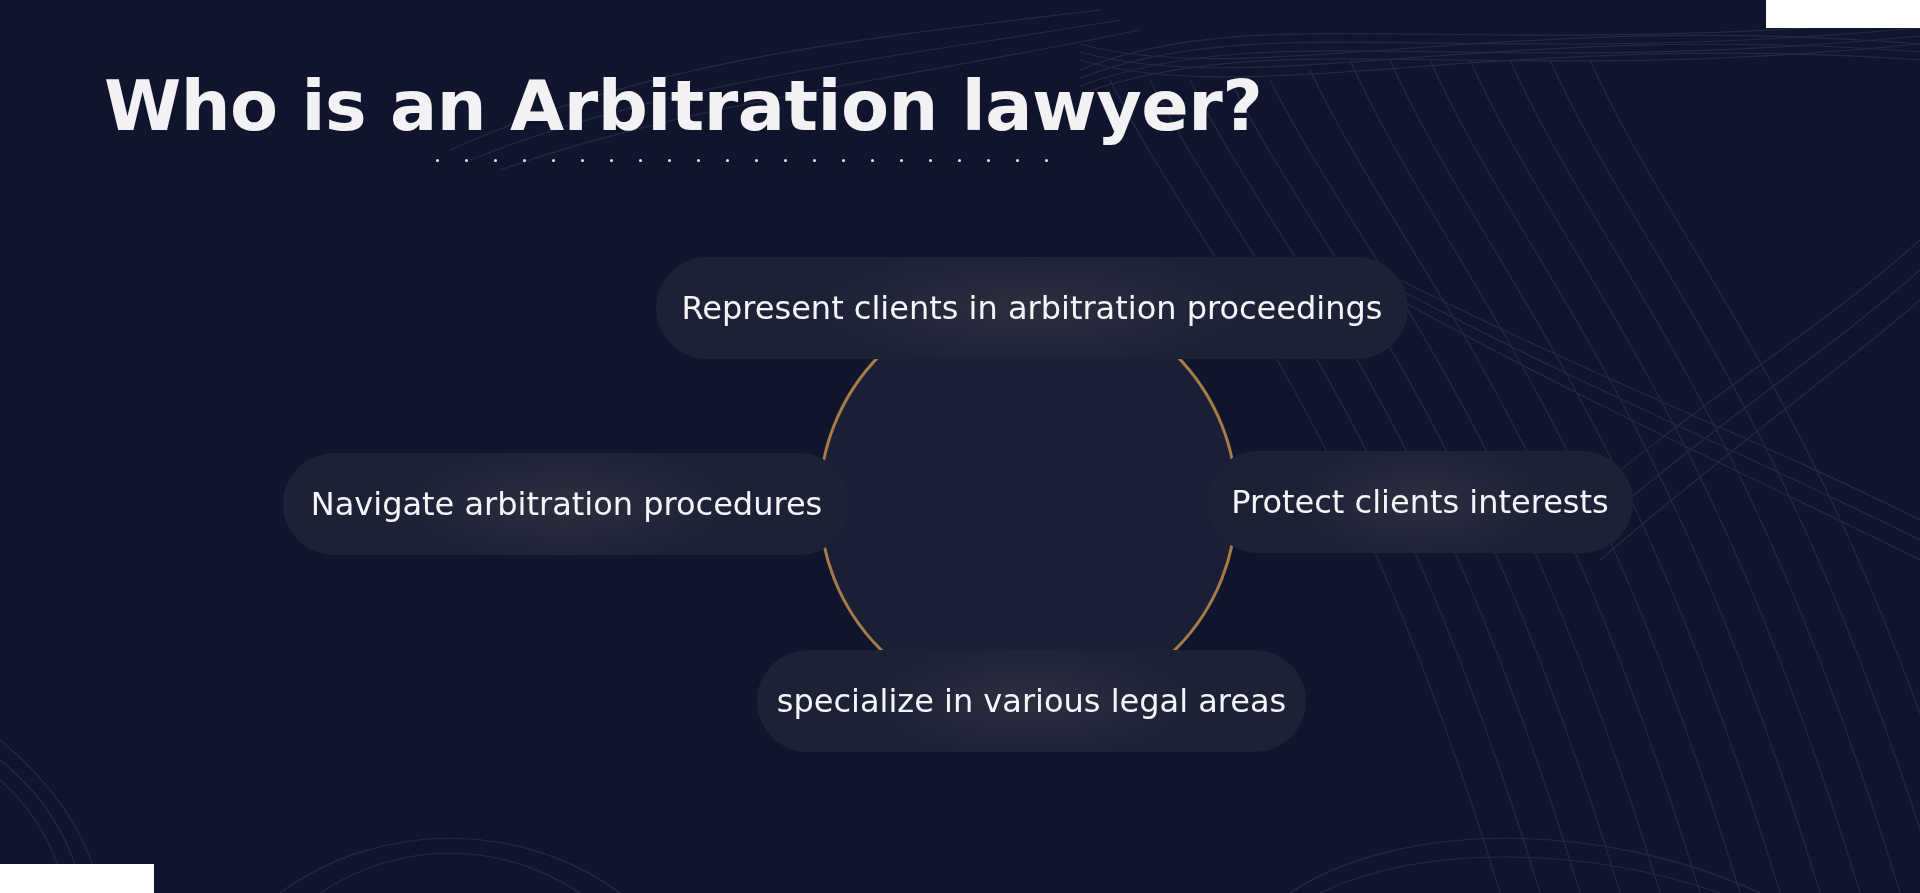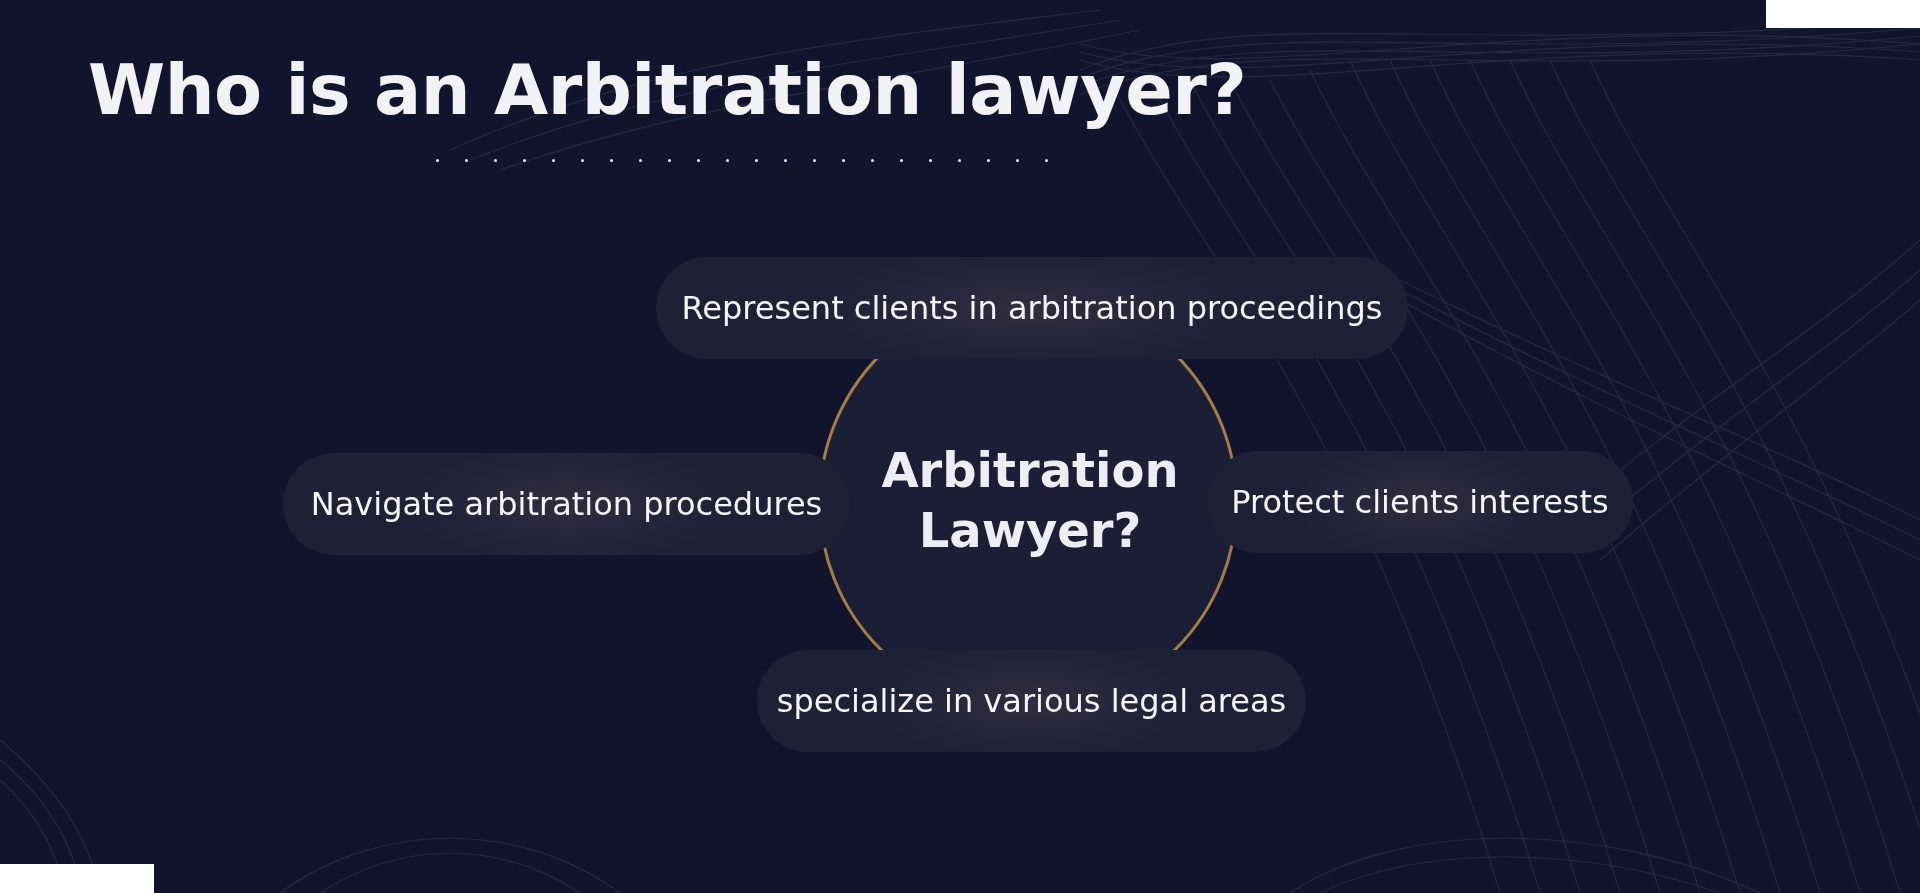--- a/index.html
+++ b/index.html
@@ -27,21 +27,21 @@
       position: absolute;
       background: #ffffff;
     }
     .corner-tr { left: 1766px; top: 0; width: 154px; height: 28px; }
     .corner-bl { left: 0; top: 864px; width: 154px; height: 29px; }
 
     .title {
       position: absolute;
       left: 88px;
       top: 52px;
-      margin: 0;
+      margin: 16px;
       font-size: 70px;
       font-weight: bold;
       color: #f2f2f4;
       letter-spacing: -0.5px;
       white-space: nowrap;
       line-height: 1.1;
     }
     .dots {
       position: absolute;
       left: 436px;
@@ -179,24 +179,20 @@
       <span class="dot"></span>
       <span class="dot"></span>
       <span class="dot"></span>
       <span class="dot"></span>
       <span class="dot"></span>
       <span class="dot"></span>
       <span class="dot"></span>
     </div>
 
   <div class="hub-circle"></div>
-  <div class="hub-label">
-    <span>Arbitration</span>
-    <span>Lawyer?</span>
-  </div>
 
   <div class="pill pill-top">
     <span>Represent clients in arbitration proceedings</span>
   </div>
   <div class="pill pill-right">
     <span>Protect clients interests</span>
   </div>
   <div class="pill pill-left">
     <span>Navigate arbitration procedures</span>
   </div>

